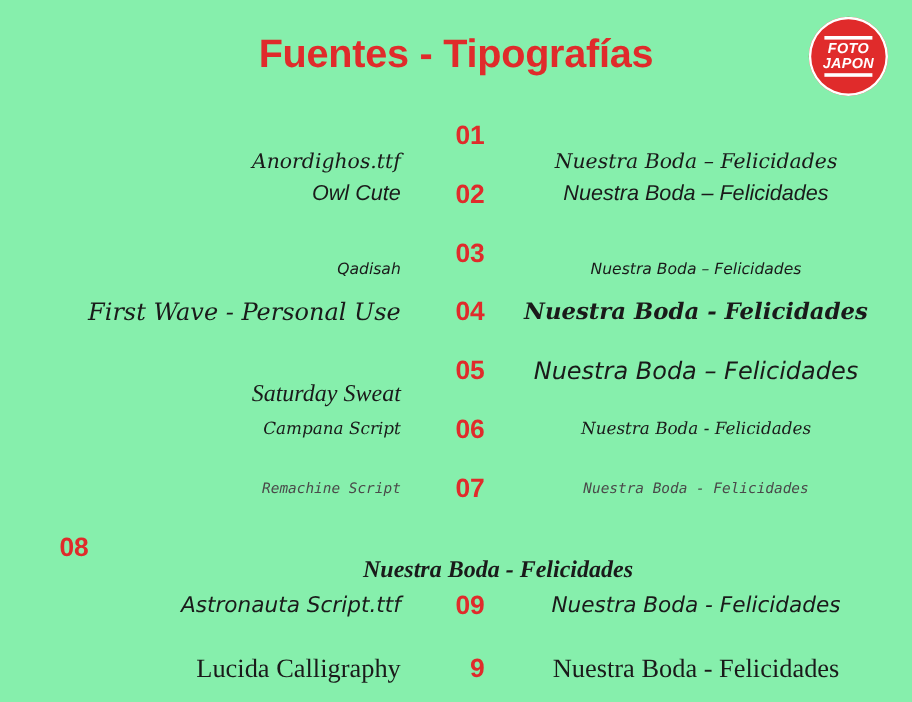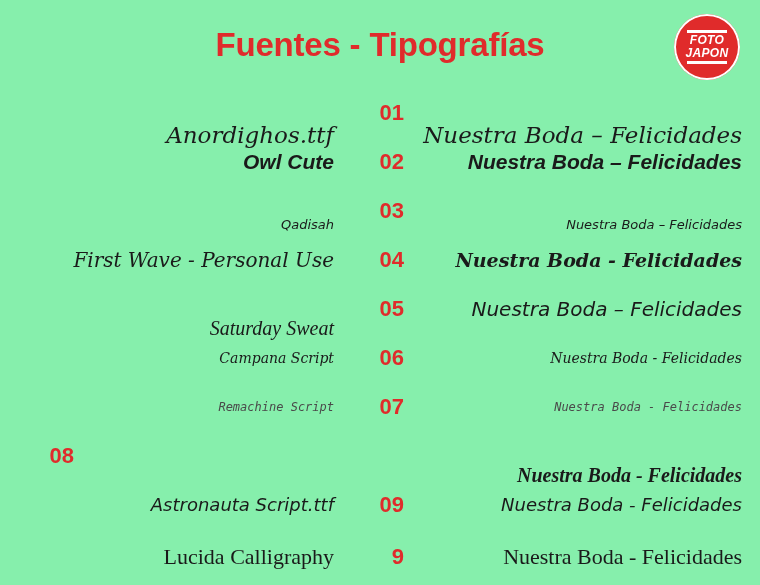--- a/index.html
+++ b/index.html
@@ -94,37 +94,37 @@
   .col-num {
     flex: 0 0 56px;
     text-align: right;
     color: #e02b2b;
     font-weight: bold;
     font-size: 22px;
     font-family: "Liberation Sans", sans-serif;
   }
   .col-sample {
     flex: 1 1 auto;
-    text-align: right;
+    text-align: center;
     padding-left: 14px;
     color: #1a1a1a;
     white-space: nowrap;
     overflow: hidden;
   }
 
   
   .f-script-serif { font-family: "DejaVu Serif", serif; font-style: italic; }
   .f-script-sans  { font-family: "DejaVu Sans", sans-serif; font-style: italic; }
   .f-sans-bold    { font-family: "Liberation Sans", sans-serif; font-weight: bold; font-style: italic; }
   .f-serif        { font-family: "Liberation Serif", serif; font-style: italic; margin-top: 39px; }
   .f-serif-plain  { font-family: "Liberation Serif", serif; }
   .f-mono         { font-family: "DejaVu Sans Mono", monospace; font-style: italic; }
 
-  .r1 .col-name, .r1 .col-sample { font-size: 23px; margin-top: 44px; }
-  .r2 .col-name, .r2 .col-sample { font-size: 21px; font-weight: bold; }
+  .r1 .col-name, .r1 .col-sample { font-size: 17px; margin-top: 44px; }
+  .r2 .col-name, .r2 .col-sample { font-size: 18px; font-weight: normal; }
   .r3 .col-name, .r3 .col-sample { font-size: 13px; margin-top: 28px; }
   .r4 .col-name { font-size: 20px; }
   .r4 .col-sample { font-size: 19px; font-weight: bold; }
   .r5 .col-name, .r5 .col-sample { font-size: 20px; }
   .r6 .col-name, .r6 .col-sample { font-size: 14px; }
   .r7 .col-name, .r7 .col-sample { font-size: 12px; color: #4a4a4a; }
   .r8 .col-name, .r8 .col-sample { font-size: 20px; font-weight: bold; }
   .r9 .col-name, .r9 .col-sample { font-size: 18px; }
   .r10 .col-name, .r10 .col-sample { font-size: 22px; }
 

